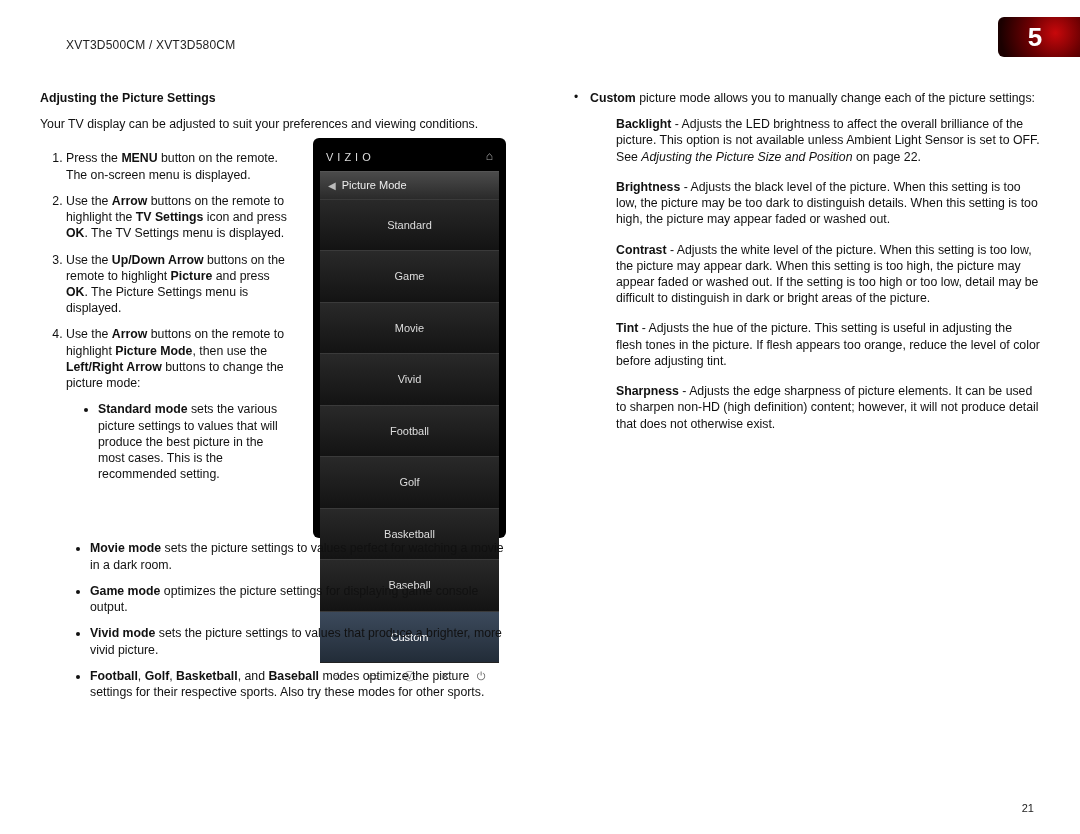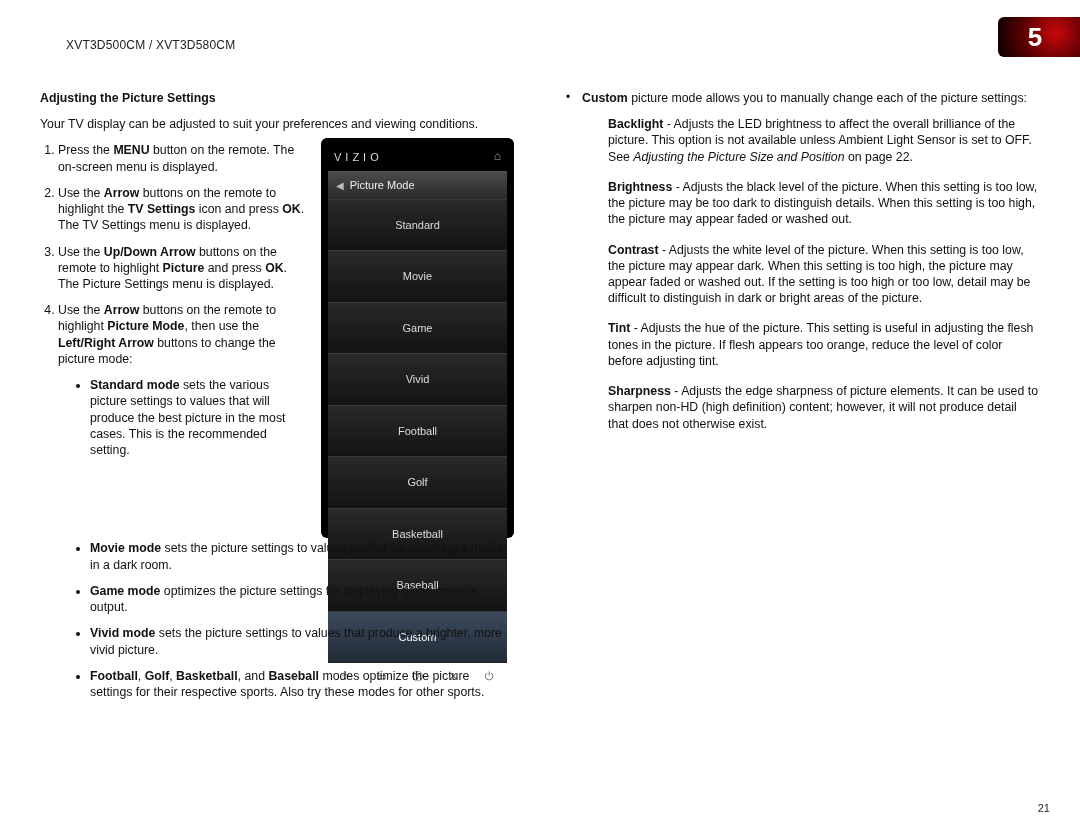--- a/index.html
+++ b/index.html
@@ -11,25 +11,25 @@
     color:#111;
     background:#fff;
     position:relative;
   }
   .page{padding:38px 40px 0 40px;box-sizing:border-box;position:relative;height:100%;}
   .header-model{font-size:12px;color:#222;position:absolute;top:38px;left:66px;letter-spacing:.2px}
   .chapter-tab{position:absolute;top:17px;right:0;width:82px;height:40px;
     background:radial-gradient(55px 55px at 70% 40%, #c8080b 0%, #6a0002 50%, #1b0000 100%);
     border-top-left-radius:6px;border-bottom-left-radius:6px;color:#fff;font-size:26px;font-weight:bold;
     display:flex;align-items:center;justify-content:center;padding-right:8px;box-sizing:border-box}
-  .columns{display:flex;gap:52px;margin-top:52px;font-size:12.3px;line-height:1.32}
+  .columns{display:flex;gap:68px;margin-top:52px;font-size:12.3px;line-height:1.32}
   .col{flex:1}
   h3.sect{font-size:12.3px;margin:0 0 10px 0;font-weight:bold}
   p{margin:0 0 10px 0}
-  ol.steps{padding-left:18px;margin:0}
+  ol.steps{padding-left:18px;margin:8px}
   ol.steps>li{margin-bottom:10px}
   ul.bullets{list-style:disc;padding-left:32px;margin:0}
   ul.bullets>li{margin-bottom:10px}
   b{font-weight:bold}
   em{}
   .left-top{display:flex;gap:14px}
   .left-text-wrap{flex:1}
   .tv-img{width:193px;margin-top:-4px}
   .tv-frame{width:193px;height:400px;background:#000;border-radius:6px;box-sizing:border-box;
     padding:7px 7px 7px 7px;display:flex;flex-direction:column}
@@ -40,21 +40,21 @@
   .tv-head{background:linear-gradient(#4b4b4b,#2a2a2a);color:#eee;font-size:11px;padding:6px 8px;
     display:flex;align-items:center;gap:6px;border-top:1px solid #555}
   .tv-head .back{font-size:10px;color:#bbb}
   .tv-row{background:linear-gradient(#292929,#131313);color:#ddd;font-size:11px;text-align:center;
     padding:18px 0;border-top:1px solid #3a3a3a}
   .tv-row.sel{background:linear-gradient(#3c4a5c,#222c38);color:#fff}
   .tv-filler{flex:1;background:#050505}
   .tv-bottom{display:flex;justify-content:space-around;align-items:center;color:#666;font-size:11px;
     padding:6px 0 2px 0;border-top:1px solid #222}
   .tv-bottom span{width:14px;text-align:center}
-  .page-num{position:absolute;right:30px;bottom:20px;font-size:11px;color:#222}
+  .page-num{position:absolute;right:46px;bottom:20px;font-size:11px;color:#222}
   .right-top{display:flex;gap:0}
   .right-top .marker{width:16px;font-size:12px}
   .right-defs{margin-left:42px}
   .right-defs p{margin-bottom:14px}
 </style>
 </head>
 <body>
 
 <div class="page">
   <div class="header-model">XVT3D500CM / XVT3D580CM</div>
@@ -85,22 +85,22 @@
             <div class="tv-top">
               <span>VIZIO</span>
               <span class="home">⌂</span>
             </div>
             <div class="tv-list">
               <div class="tv-head">
                 <span class="back">◀</span>
                 <span>Picture Mode</span>
               </div>
               <div class="tv-row">Standard</div>
+              <div class="tv-row">Game</div>
               <div class="tv-row">Movie</div>
-              <div class="tv-row">Game</div>
               <div class="tv-row">Vivid</div>
               <div class="tv-row">Football</div>
               <div class="tv-row">Golf</div>
               <div class="tv-row">Basketball</div>
               <div class="tv-row">Baseball</div>
               <div class="tv-row sel">Custom</div>
               <div class="tv-filler"></div>
             </div>
             <div class="tv-bottom">
               <span>☆</span>

